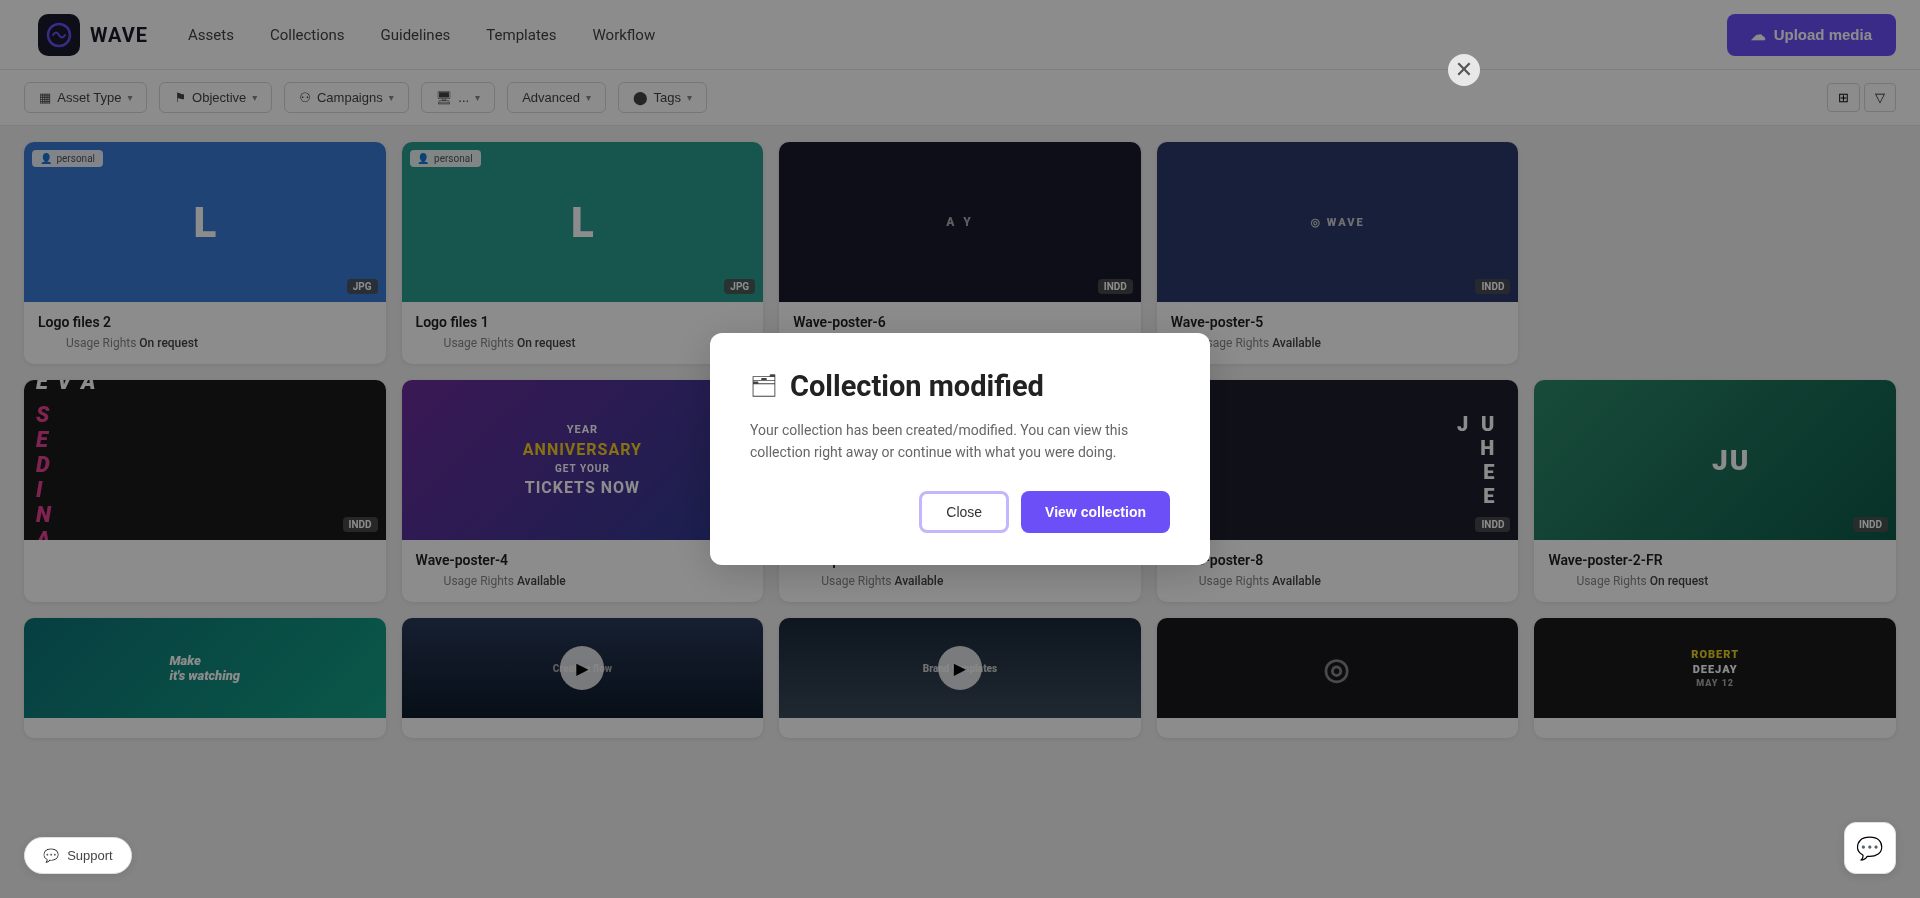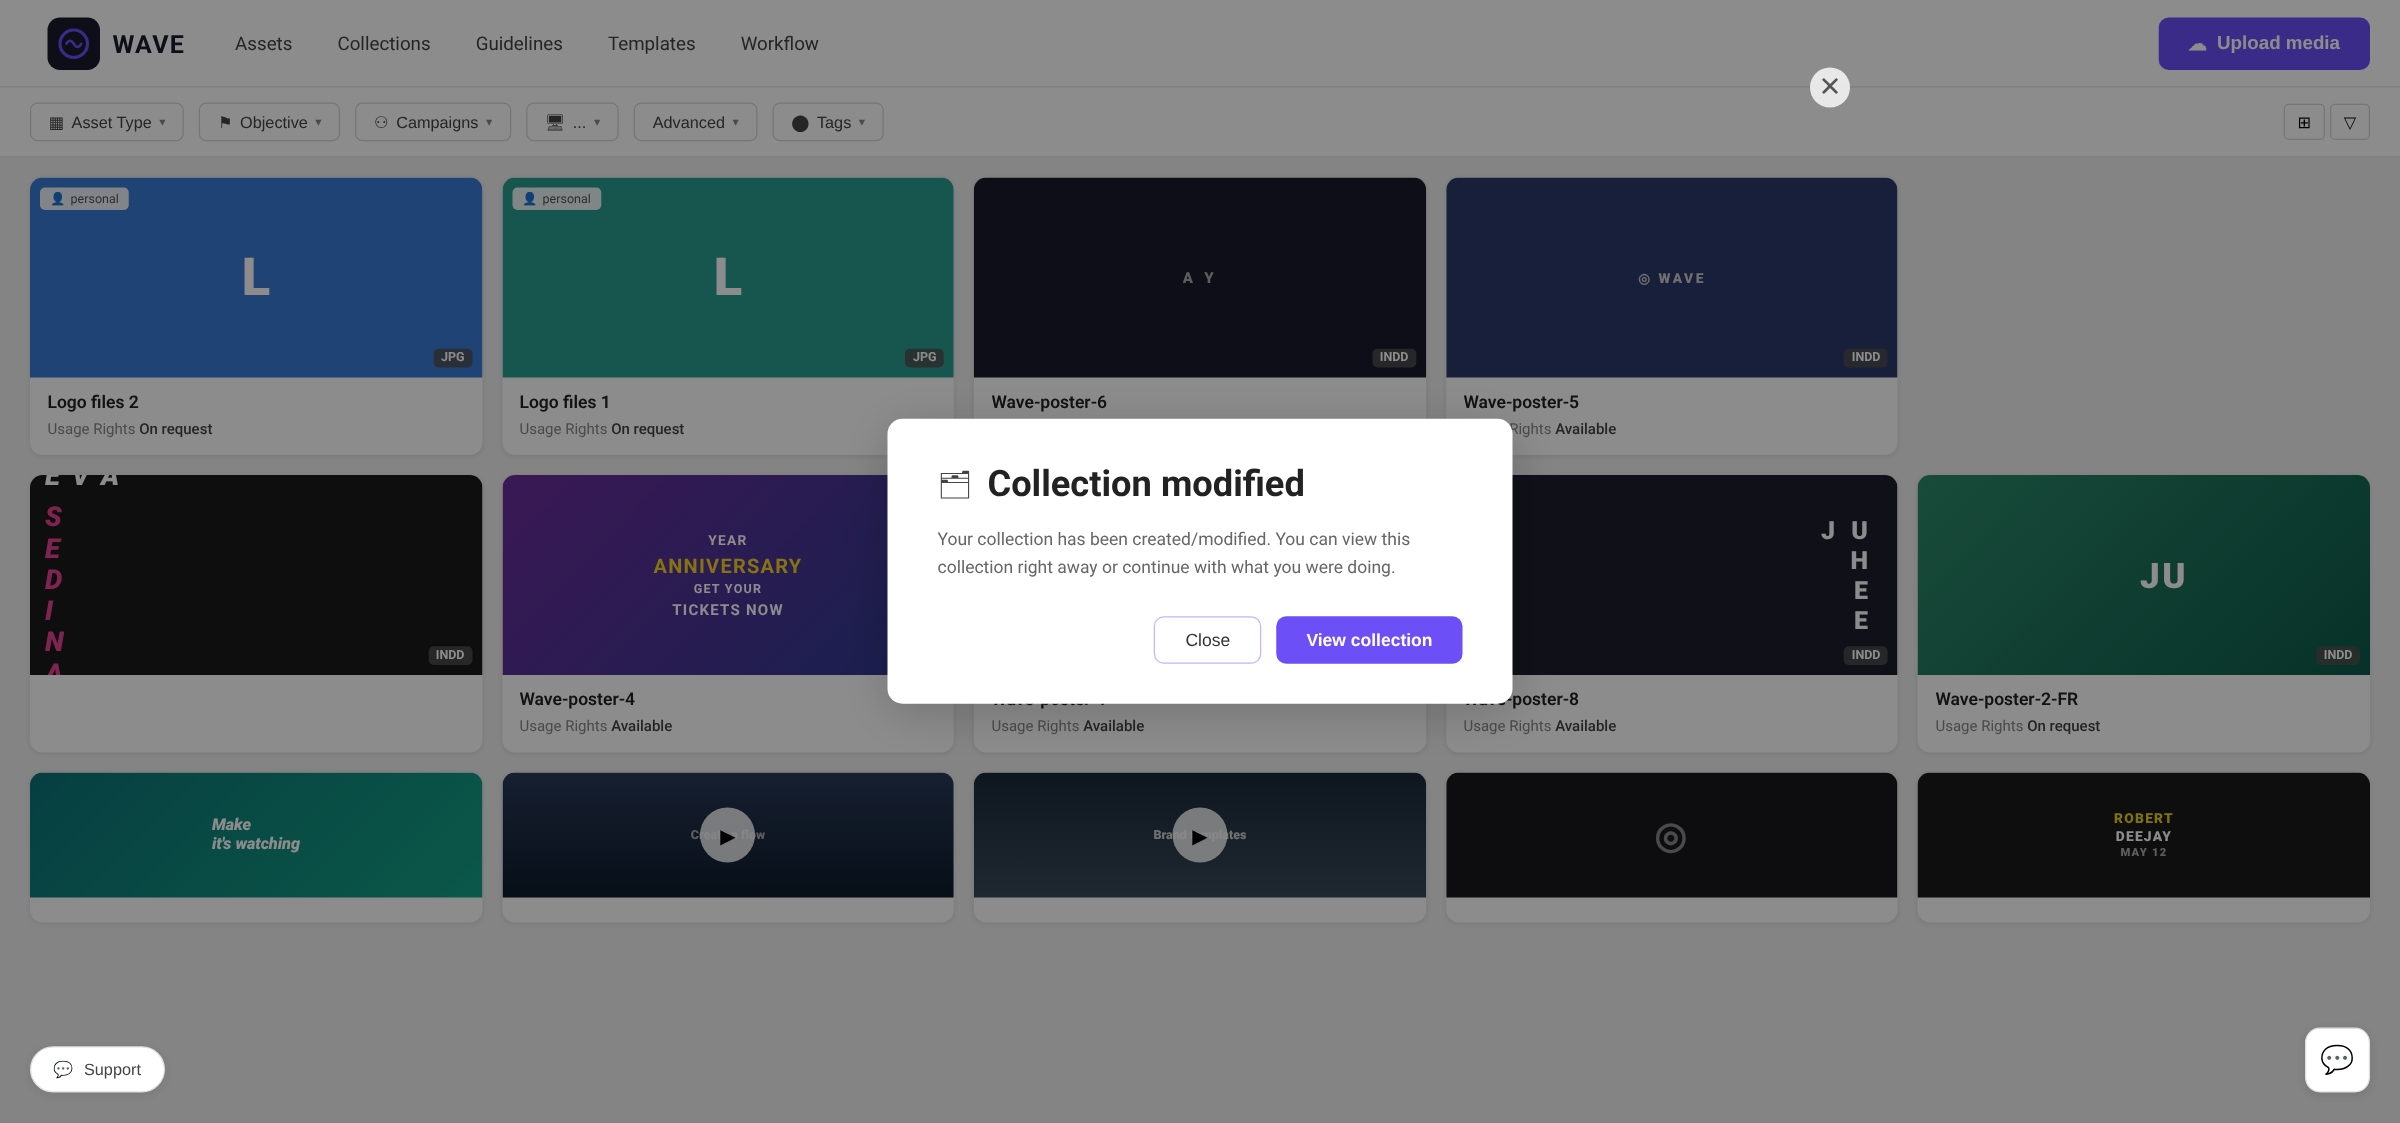--- a/index.html
+++ b/index.html
@@ -171,20 +171,21 @@
     }
     .card-title {
       font-size: 14px;
       font-weight: 600;
       color: #222;
       margin-bottom: 6px;
     }
     .card-meta {
       font-size: 12px;
       color: #888;
+      margin-left: 28px;
     }
     .card-meta span.val {
       color: #444;
       font-weight: 500;
     }
     .play-btn {
       position: absolute;
       top: 50%;
       left: 50%;
       transform: translate(-50%, -50%);
@@ -253,21 +254,21 @@
       color: #666;
       line-height: 1.6;
       margin-bottom: 28px;
     }
     .modal-actions {
       display: flex;
       gap: 12px;
       justify-content: flex-end;
     }
     .btn-close {
-      border: 1px solid #c4b5fd;
+      border: 3px solid #c4b5fd;
       background: #fff;
       border-radius: 8px;
       padding: 10px 24px;
       font-size: 14px;
       font-weight: 500;
       cursor: pointer;
       color: #333;
     }
     .btn-view {
       background: #6c4ff7;
@@ -453,21 +454,21 @@
       <div class="card-badge">INDD</div>
     </div>
   </div>
 
   <div class="card">
     <div class="card-thumb" style="background:linear-gradient(135deg,#6b2d9b,#2b3a8f);position:relative;">
       <div class="card-thumb-inner" style="flex-direction:column;gap:4px;font-size:11px;font-weight:700;letter-spacing:1px;">
         <span style="color:#fff;">YEAR</span>
         <span style="color:#f5d020;font-size:16px;">ANNIVERSARY</span>
         <span style="color:#fff;font-size:10px;">GET YOUR</span>
-        <span style="color:#fff;font-size:12px;">TICKETS NOW</span>
+        <span style="color:#fff;font-size:16px;">TICKETS NOW</span>
       </div>
       <div class="card-badge">INDD</div>
     </div>
     <div class="card-body">
       <div class="card-title">Wave-poster-4</div>
       <div class="card-meta">
         <span>Usage Rights </span><span class="val">Available</span>
       </div>
     </div>
   </div>

